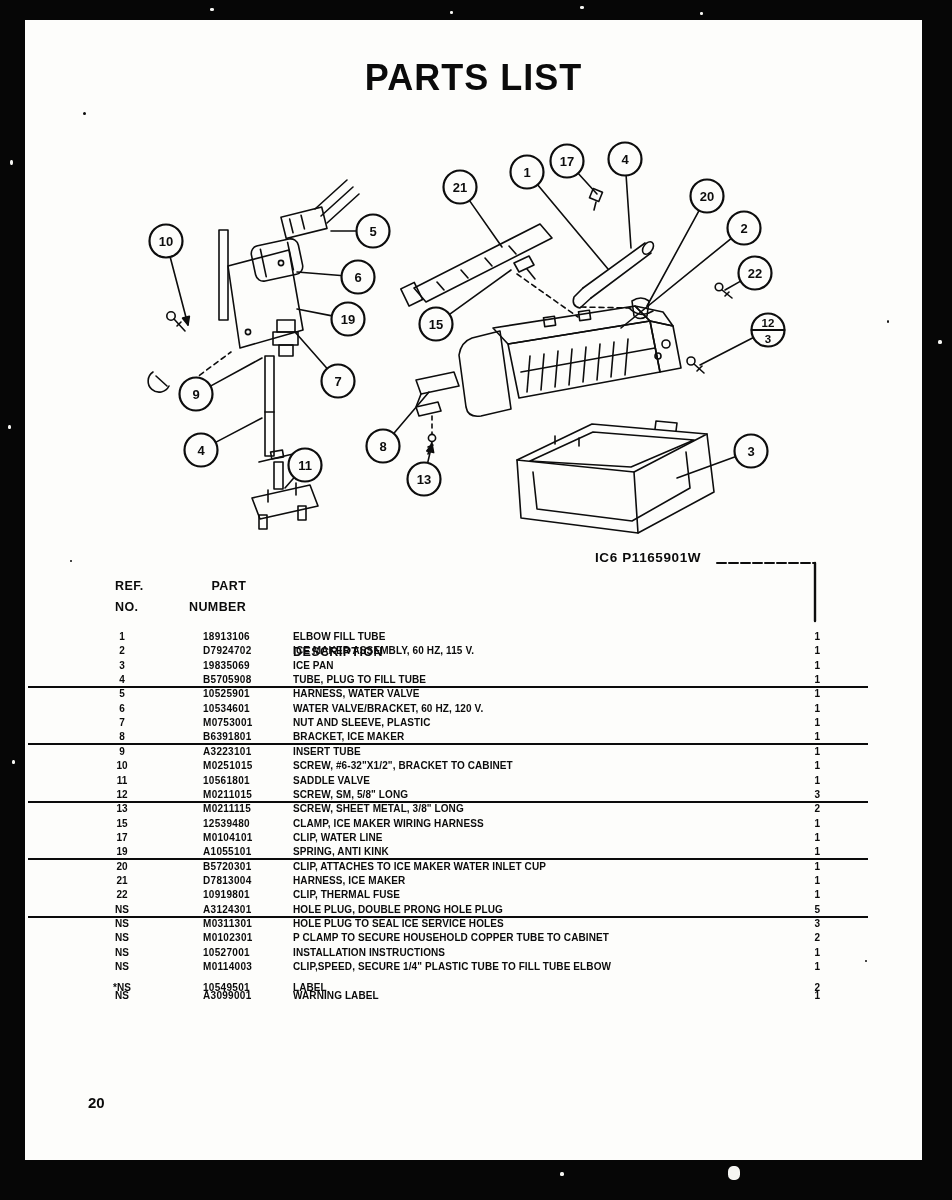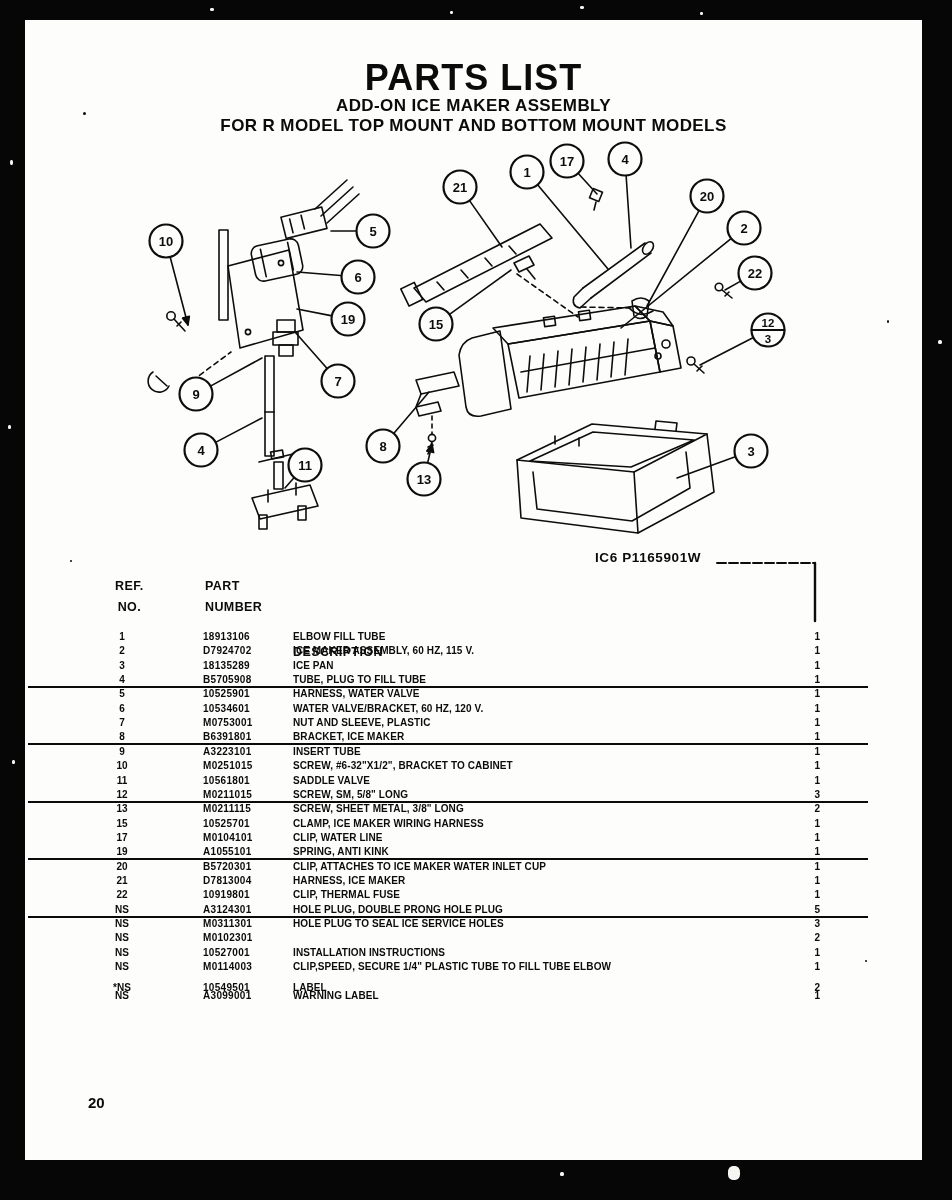--- a/index.html
+++ b/index.html
@@ -14,43 +14,41 @@
   .abs{position:absolute;}
   .title{
     left:0;right:0;top:36px;text-align:center;font-size:36px;font-weight:bold;
     letter-spacing:1px;transform:scaleY(1.05);white-space:nowrap;
   }
   .subtitle1{left:0;right:0;top:76px;text-align:center;font-size:17px;font-weight:bold;letter-spacing:.4px;white-space:nowrap;}
   .subtitle2{left:0;right:0;top:96px;text-align:center;font-size:17px;font-weight:bold;letter-spacing:.4px;white-space:nowrap;}
   svg.diagram{position:absolute;left:0;top:0;width:897px;height:1140px;}
   .diagram-label{left:570px;top:530px;font-size:13.5px;font-weight:bold;letter-spacing:.6px;white-space:nowrap;}
   .thead{font-size:12.5px;font-weight:bold;letter-spacing:.4px;line-height:21px;white-space:nowrap;}
-  .thead-ref{left:90px;top:556px;text-align:center;}
-  .thead-part{left:180px;top:556px;}
+  .thead-ref{left:90px;top:556px;}
+  .thead-part{left:164px;top:556px;text-align:right;}
   .thead-desc{left:268px;top:578px;margin-top:44px;}
   .tbody{left:3px;top:610px;width:840px;height:380px;}
   .trow{position:absolute;left:0;width:840px;height:14.35px;line-height:14.4px;font-size:10px;font-weight:bold;white-space:nowrap;}
   .trow span{position:absolute;top:0;}
   .c-ref{left:52px;width:84px;text-align:center;}
   .c-part{left:175px;letter-spacing:.3px;}
   .c-desc{left:265px;letter-spacing:.1px;}
   .c-qty{left:742px;width:50px;text-align:right;}
   .rule{position:absolute;left:0;width:840px;height:2px;background:#0b0b0b;}
   .pageno{left:63px;top:1074px;font-size:15px;font-weight:bold;}
   .speck{position:absolute;background:#0b0b0b;border-radius:50%;}
   .wspeck{position:absolute;background:#f5f5f2;border-radius:40%;}
 </style>
 </head>
 <body>
 
 <div class="page">
 
   <div class="abs title">PARTS LIST</div>
-  <div class="abs subtitle1">ADD-ON ICE MAKER ASSEMBLY</div>
-  <div class="abs subtitle2">FOR R MODEL TOP MOUNT AND BOTTOM MOUNT MODELS</div>
 
   <svg class="diagram" viewBox="0 0 897 1140" xmlns="http://www.w3.org/2000/svg">
     <g stroke="#0d0d0d" fill="none" stroke-width="1.6" stroke-linecap="round" stroke-linejoin="round">
 
       <g>
         <rect x="194" y="210" width="9" height="90"></rect>
         <polygon points="203,246 264,230 278,310 215,328"></polygon>
         <circle cx="256" cy="243" r="2.6"></circle>
         <circle cx="223" cy="312" r="2.6"></circle>
         <g transform="rotate(-12 252 240)">
@@ -305,21 +303,21 @@
         <span class="c-qty">1</span>
       </div>
       <div class="trow" style="top: 14.35px;">
         <span class="c-ref">2</span>
         <span class="c-part">D7924702</span>
         <span class="c-desc">ICE MAKER ASSEMBLY, 60 HZ, 115 V.</span>
         <span class="c-qty">1</span>
       </div>
       <div class="trow" style="top: 28.7px;">
         <span class="c-ref">3</span>
-        <span class="c-part">18135289</span>
+        <span class="c-part">19835069</span>
         <span class="c-desc">ICE PAN</span>
         <span class="c-qty">1</span>
       </div>
       <div class="trow" style="top: 43.05px;">
         <span class="c-ref">4</span>
         <span class="c-part">B5705908</span>
         <span class="c-desc">TUBE, PLUG TO FILL TUBE</span>
         <span class="c-qty">1</span>
       </div>
       <div class="rule" style="top: 55.9px;"></div>
@@ -374,21 +372,21 @@
       </div>
       <div class="rule" style="top: 170.7px;"></div>
       <div class="trow" style="top: 172.2px;">
         <span class="c-ref">13</span>
         <span class="c-part">M0211115</span>
         <span class="c-desc">SCREW, SHEET METAL, 3/8" LONG</span>
         <span class="c-qty">2</span>
       </div>
       <div class="trow" style="top: 186.55px;">
         <span class="c-ref">15</span>
-        <span class="c-part">10525701</span>
+        <span class="c-part">12539480</span>
         <span class="c-desc">CLAMP, ICE MAKER WIRING HARNESS</span>
         <span class="c-qty">1</span>
       </div>
       <div class="trow" style="top: 200.9px;">
         <span class="c-ref">17</span>
         <span class="c-part">M0104101</span>
         <span class="c-desc">CLIP, WATER LINE</span>
         <span class="c-qty">1</span>
       </div>
       <div class="trow" style="top: 215.25px;">
@@ -425,20 +423,21 @@
       <div class="rule" style="top: 285.5px;"></div>
       <div class="trow" style="top: 287px;">
         <span class="c-ref">NS</span>
         <span class="c-part">M0311301</span>
         <span class="c-desc">HOLE PLUG TO SEAL ICE SERVICE HOLES</span>
         <span class="c-qty">3</span>
       </div>
       <div class="trow" style="top: 301.35px;">
         <span class="c-ref">NS</span>
         <span class="c-part">M0102301</span>
+        <span class="c-desc">P CLAMP TO SECURE HOUSEHOLD COPPER TUBE TO CABINET</span>
         <span class="c-qty">2</span>
       </div>
       <div class="trow" style="top: 315.7px;">
         <span class="c-ref">NS</span>
         <span class="c-part">10527001</span>
         <span class="c-desc">INSTALLATION  INSTRUCTIONS</span>
         <span class="c-qty">1</span>
       </div>
       <div class="trow" style="top: 330.05px;">
         <span class="c-ref">NS</span>

